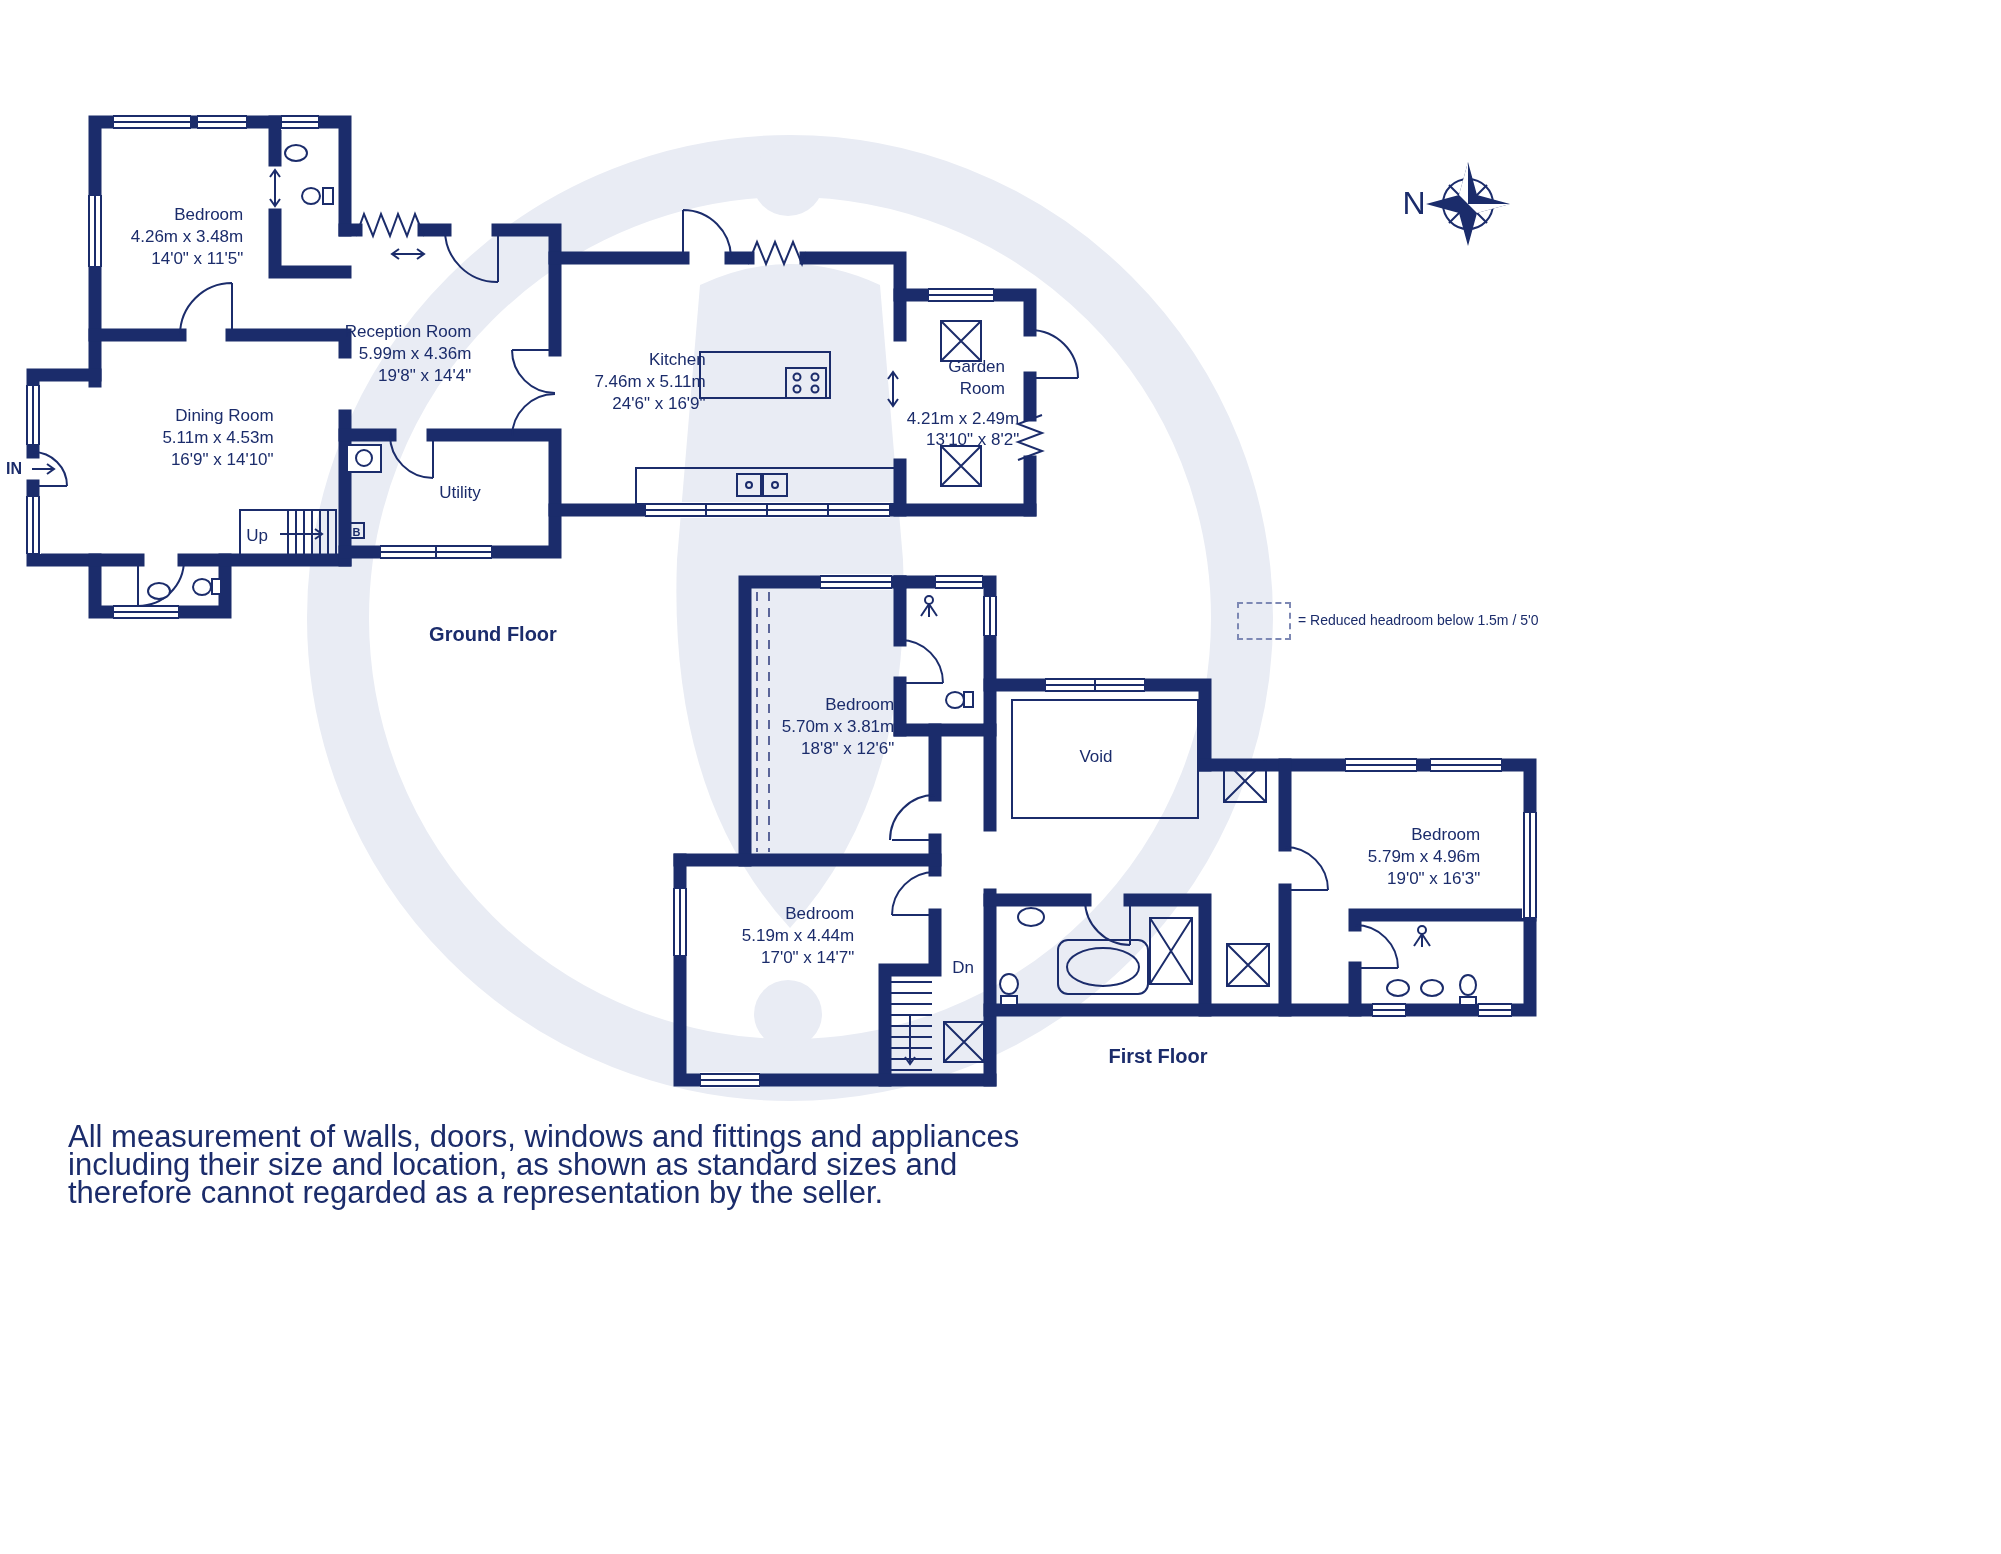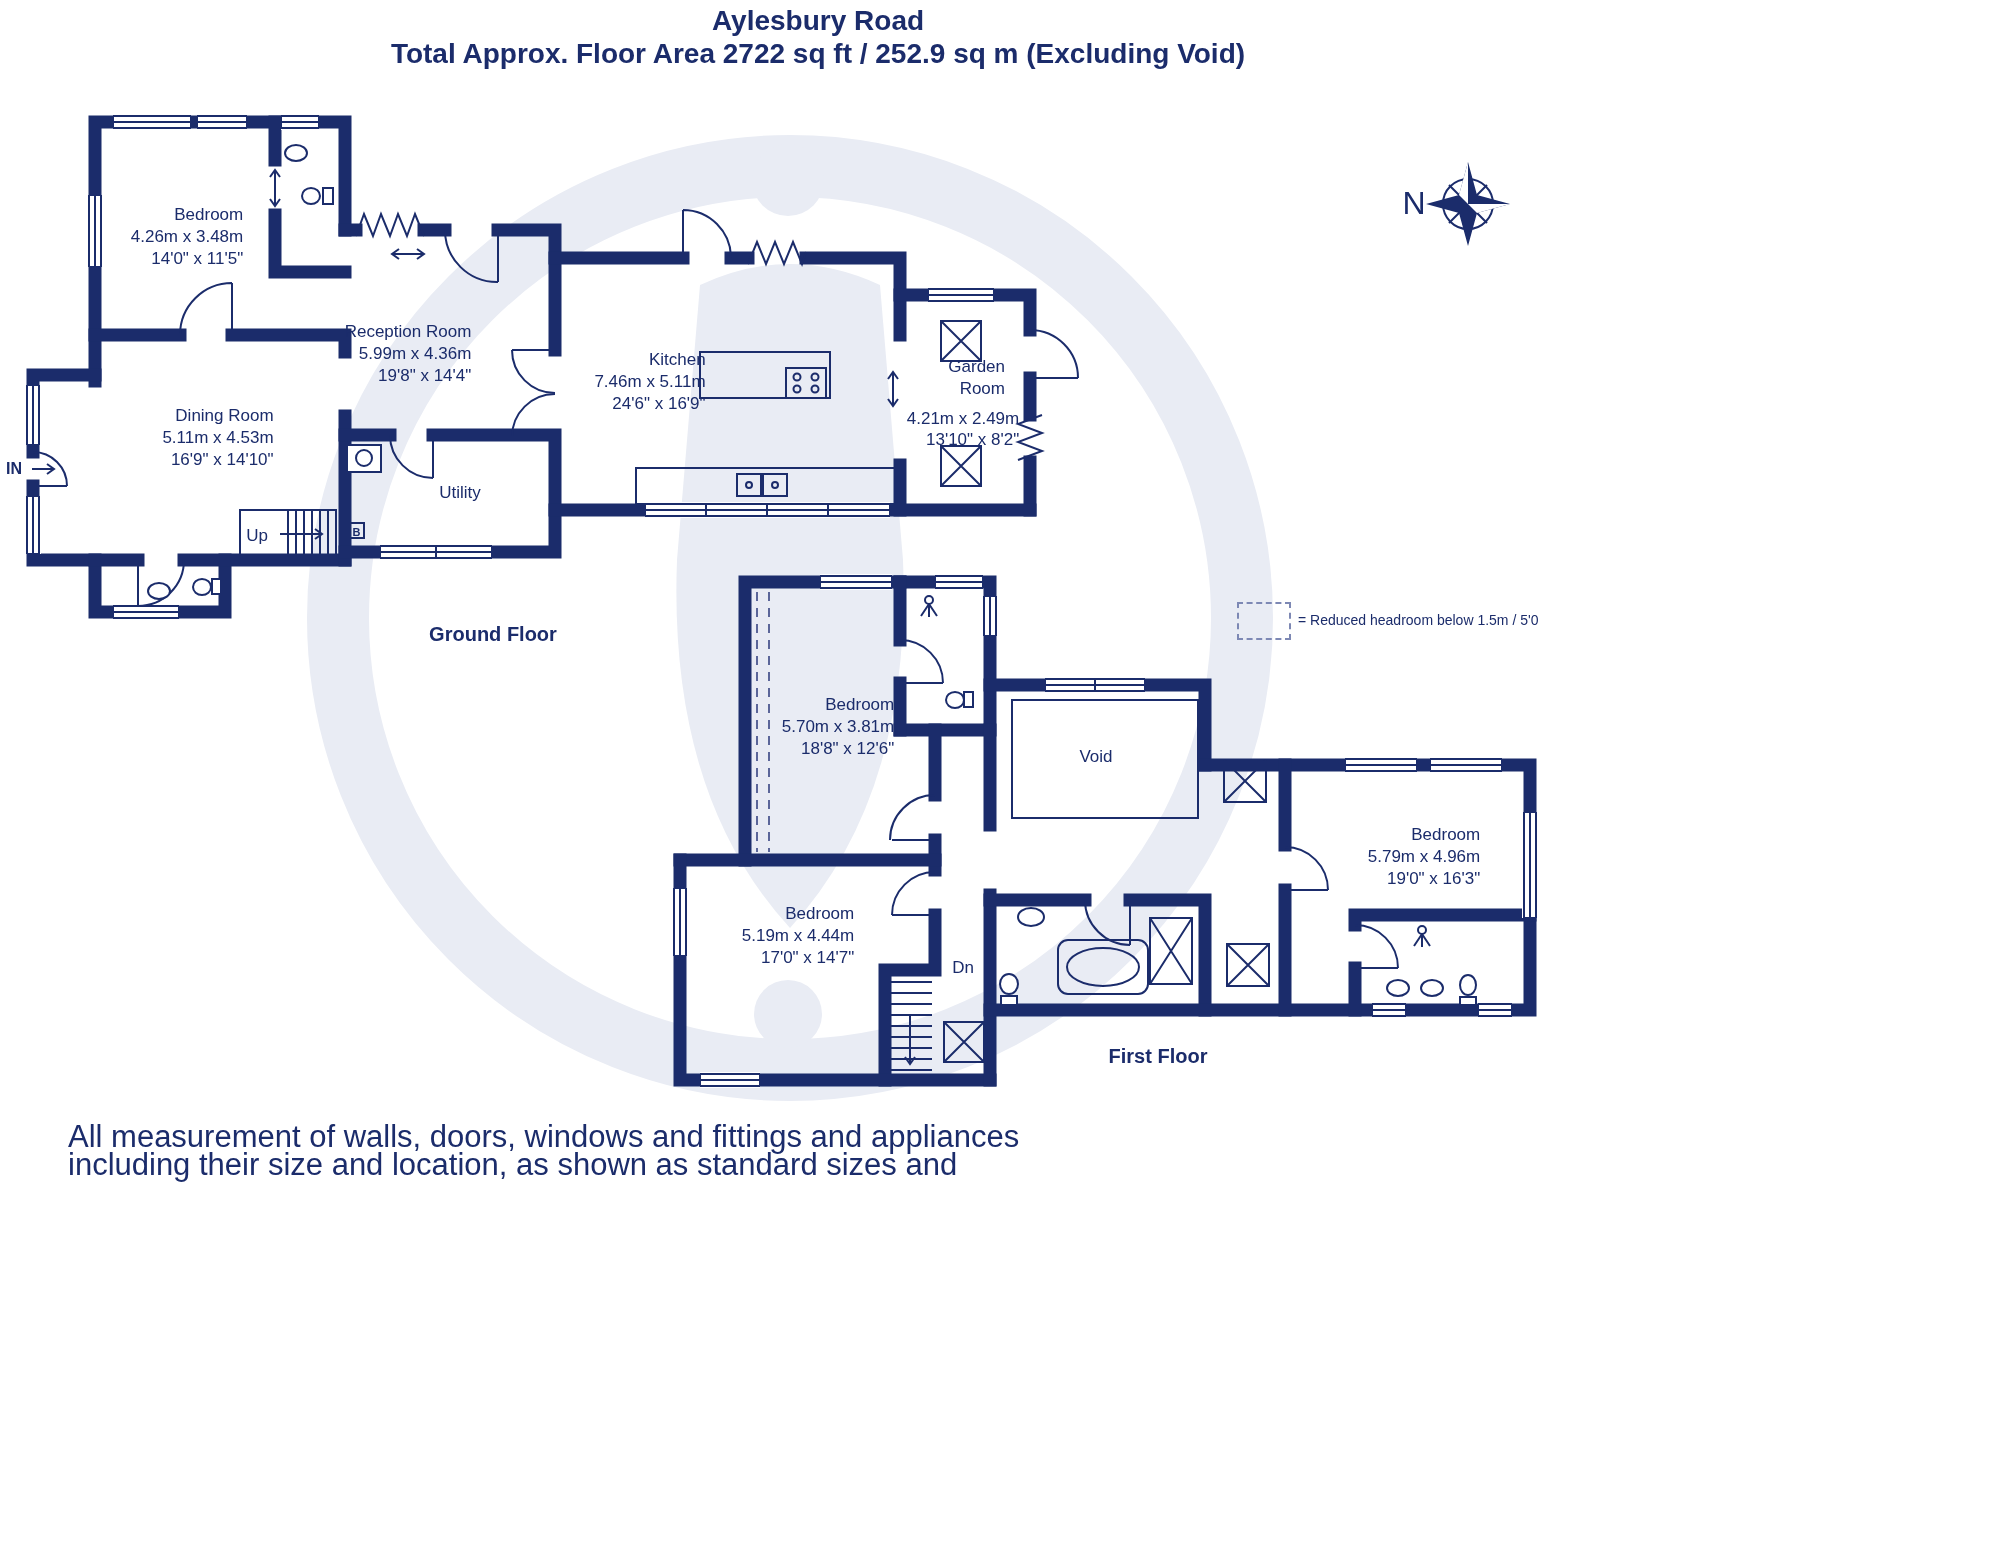--- a/index.html
+++ b/index.html
@@ -250,24 +250,20 @@
 
   <g>
     <circle class="t" cx="1468" cy="204" r="25"></circle>
     <path class="t" d="M1449,185 L1487,223 M1487,185 L1449,223"></path>
     <polygon fill="#1b2c6b" points="1468,162 1477,195 1510,204 1477,213 1468,246 1459,213 1426,204 1459,195"></polygon>
     <polygon fill="#ffffff" points="1468,162 1468,204 1459,195"></polygon>
     <polygon fill="#ffffff" points="1510,204 1468,204 1477,213"></polygon>
   </g>
 </svg>
 
-<div class="abs title-wrap">
-  <div class="title">Aylesbury Road</div>
-  <div class="subtitle">Total Approx. Floor Area 2722 sq ft / 252.9 sq m (Excluding Void)</div>
-</div>
 
 <div class="abs center n-label" style="left:1414px;top:203px">N</div>
 
 <div class="abs center room-label" style="left:187px;top:237px">
   <div>Bedroom</div>
   <div>4.26m x 3.48m</div>
   <div>14'0" x 11'5"</div>
 </div>
 <div class="abs center room-label" style="left:408px;top:354px">
   <div>Reception Room</div>
@@ -313,15 +309,16 @@
 <div class="abs center room-label" style="left:1096px;top:757px">Void</div>
 <div class="abs center room-label" style="left:963px;top:968px">Dn</div>
 <div class="abs center floor-label" style="left:1158px;top:1056px">First Floor</div>
 
 <div class="abs legend-box" style="left:1237px;top:602px"></div>
 <div class="abs legend-text" style="left:1298px;top:612px">= Reduced headroom below 1.5m / 5'0</div>
 
 <div class="abs disclaimer" style="left:68px;top:1123px">
   <div>All measurement of walls, doors, windows and fittings and appliances</div>
   <div>including their size and location, as shown as standard sizes and</div>
+  <div>therefore cannot regarded as a representation by the seller.</div>
 </div>
 
 </div>
 
 </body></html>

